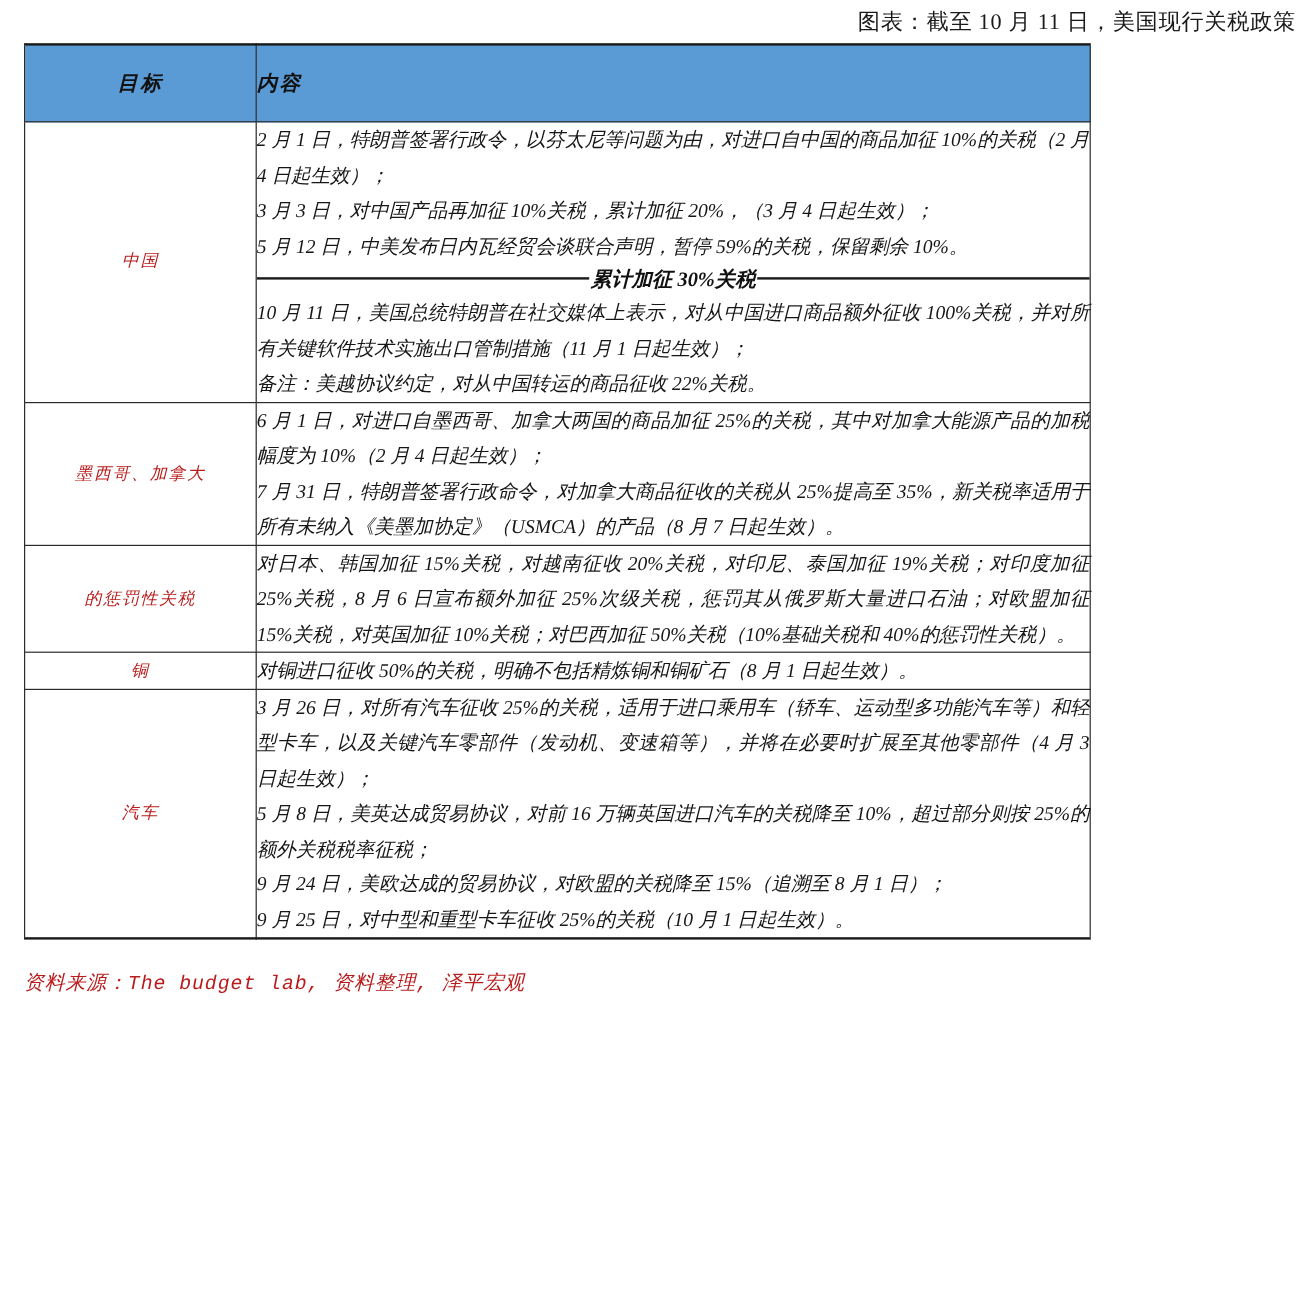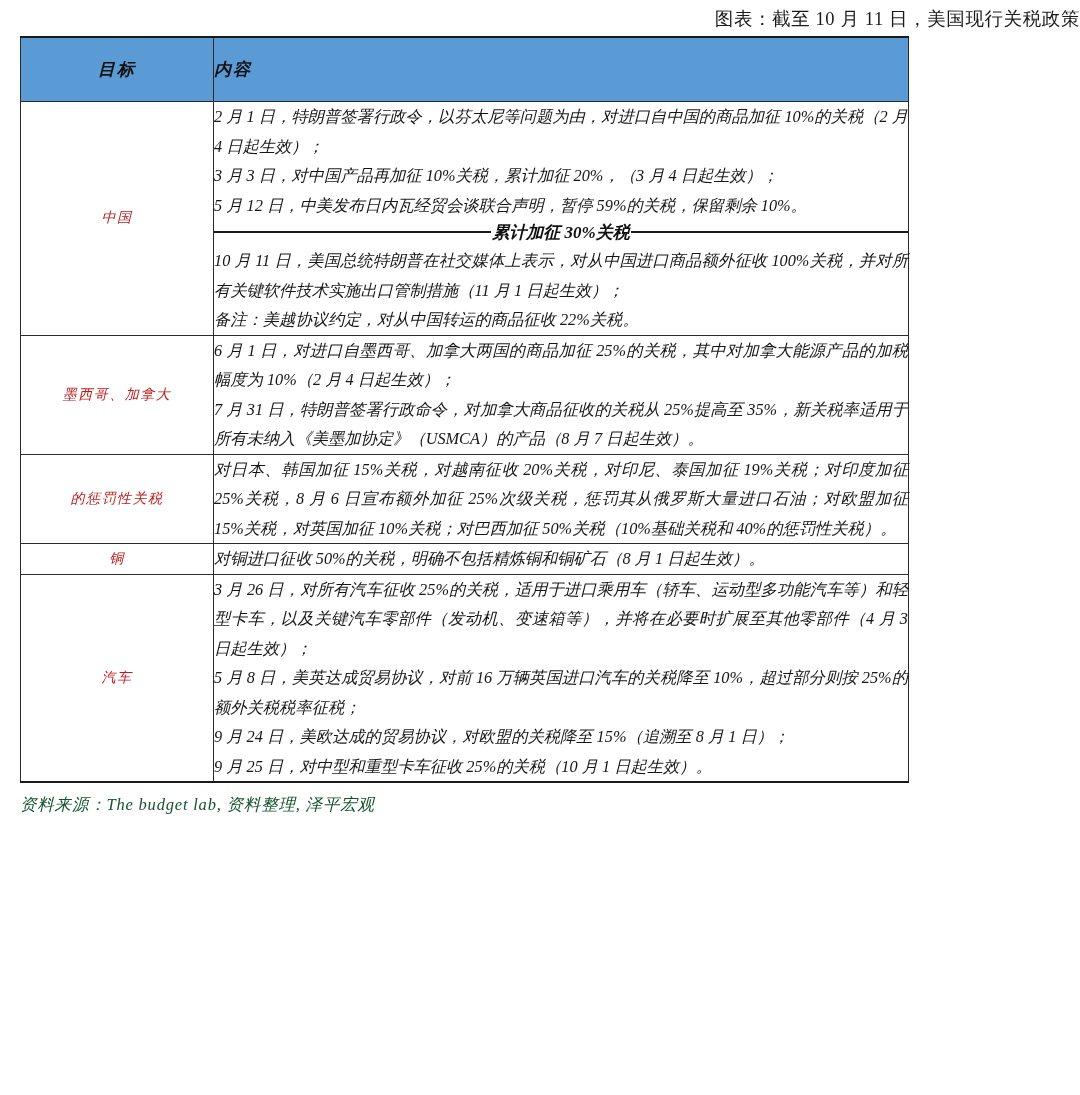--- a/index.html
+++ b/index.html
@@ -96,26 +96,26 @@
   .divider-line .dividertext {
     flex: 0 0 auto;
     padding: 0 1px;
     font-size: 17px;
     font-weight: bold;
     letter-spacing: 0px;
     white-space: nowrap;
     color: #111111;
   }
   .source {
-    margin: 11px 0 0 20px;
+    margin: 25px 0 0 20px;
     font-size: 16.5px;
     font-style: italic;
     letter-spacing: 0.8px;
-    color: #14532d;
-    font-family: Liberation Serif, serif;
+    color: #b91c1c;
+    font-family: Liberation Mono, monospace;
   }
 </style>
 </head>
 <body>
 
 <div class="page">
 
   <div class="chart-title">图表：截至 10 月 11 日，美国现行关税政策</div>
 
   <div class="table-wrap">

